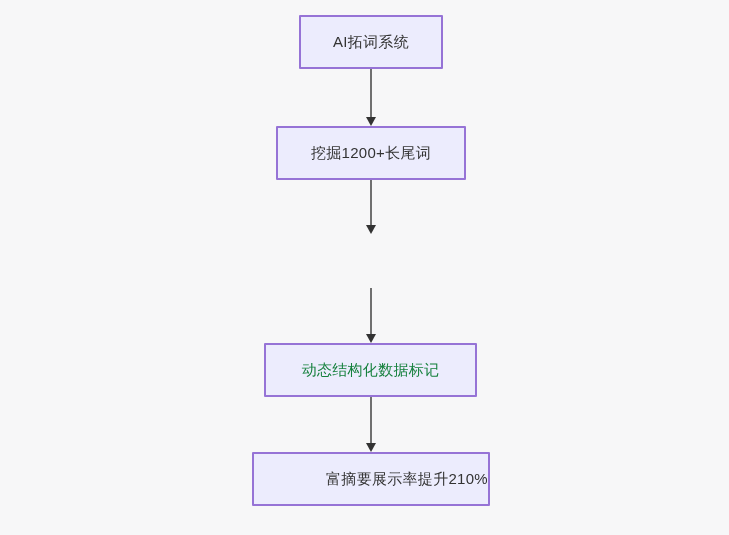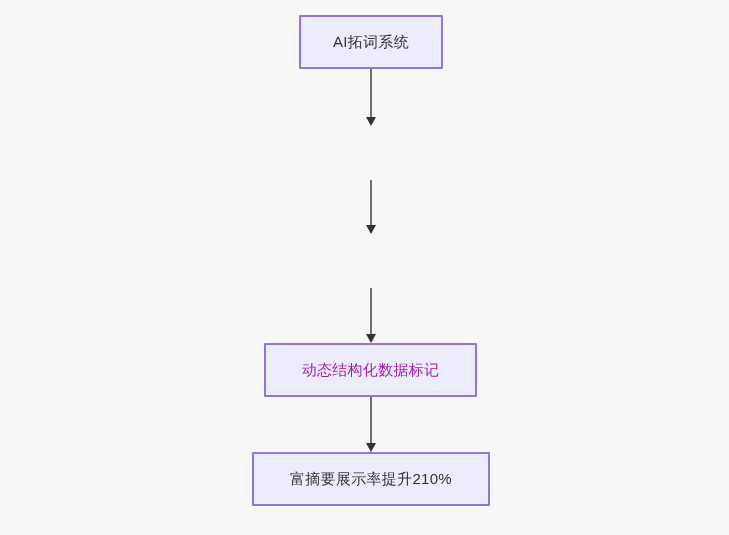--- a/index.html
+++ b/index.html
@@ -74,20 +74,23 @@
     <div class="edge-head" style="top: 46px; border-top-color: rgb(51, 51, 51);"></div>
   </div>
   <div class="edge" style="left: 370px; top: 397px; height: 55px;">
     <div class="edge-line" style="height: 47px; background: rgb(112, 112, 112);"></div>
     <div class="edge-head" style="top: 46px; border-top-color: rgb(51, 51, 51);"></div>
   </div>
 
   <div class="node" style="left: 299px; top: 15px; width: 144px; height: 54px; background: rgb(236, 236, 253); border-color: rgb(150, 115, 214); color: rgb(51, 51, 51);">
     <span>AI拓词系统</span>
   </div>
-  <div class="node" style="left: 264px; top: 343px; width: 213px; height: 54px; background: rgb(236, 236, 253); border-color: rgb(150, 115, 214); color: #a21caf;">
+  <div class="node" style="left: 276px; top: 126px; width: 190px; height: 54px; background: rgb(236, 236, 253); border-color: rgb(150, 115, 214); color: rgb(51, 51, 51);">
+    <span>挖掘1200+长尾词</span>
+  </div>
+  <div class="node" style="left: 264px; top: 343px; width: 213px; height: 54px; background: rgb(236, 236, 253); border-color: rgb(150, 115, 214); color: #15803d;">
     <span>动态结构化数据标记</span>
   </div>
-  <div class="node" style="left: 252px; top: 452px; width: 238px; height: 54px; background: rgb(236, 236, 253); border-color: rgb(150, 115, 214); color: rgb(51, 51, 51);">
+  <div class="node" style="left: 252px; top: 452px; width: 238px; height: 54px; background: rgb(236, 236, 253); border-color: rgb(150, 115, 214); color: rgb(51, 51, 51); justify-content: flex-end;">
     <span>富摘要展示率提升210%</span>
   </div>
 
 </div>
 
 </body></html>

